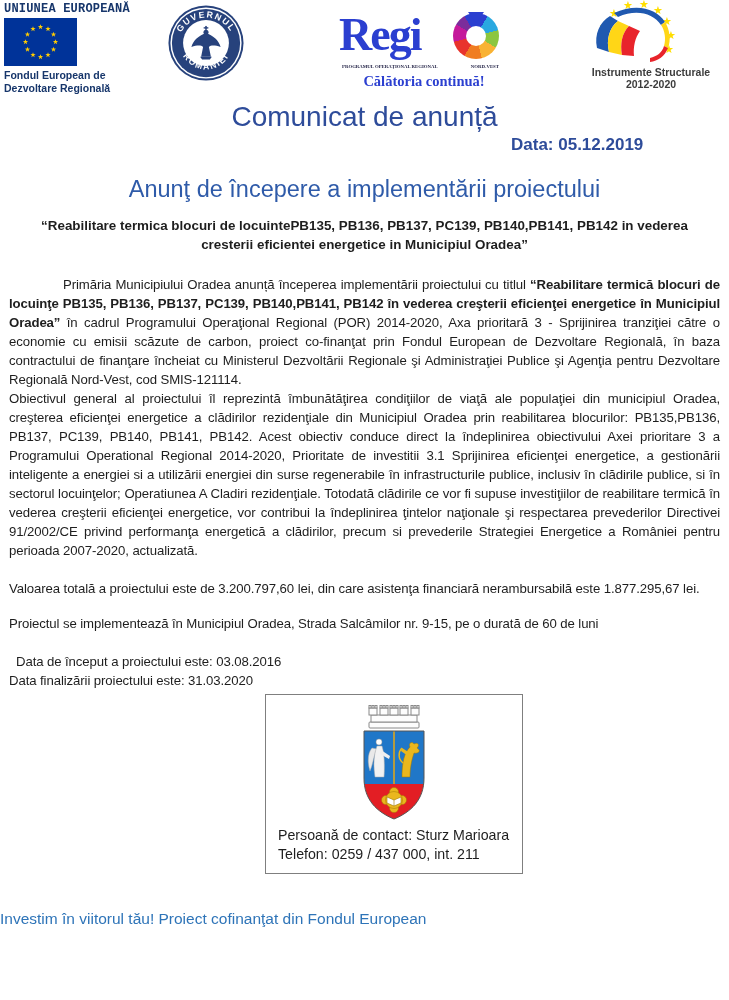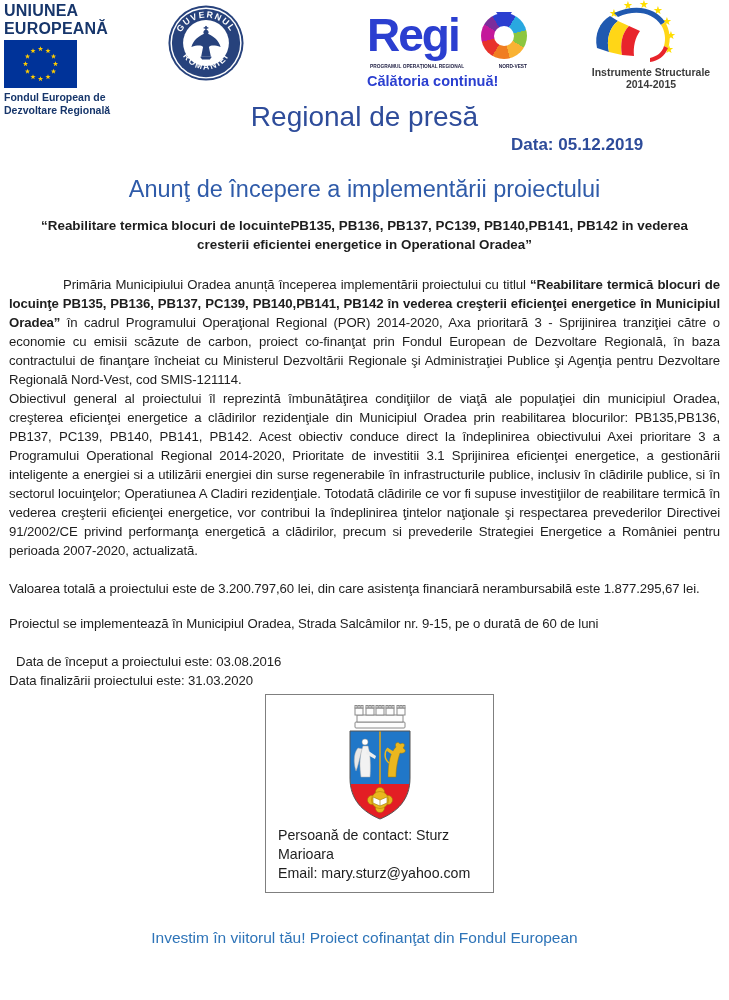--- a/index.html
+++ b/index.html
@@ -3,55 +3,55 @@
 <meta charset="utf-8">
 <style>
   html,body{margin:0;padding:0;}
   body{
     width:729px;height:1000px;overflow:hidden;background:#fff;
     font-family:"Liberation Sans",sans-serif;color:#1e1e1e;position:relative;
   }
   
   .header{position:relative;height:95px;}
   .eu{position:absolute;left:4px;top:2px;width:170px;}
-  .eu-label{font-size:16px;font-weight:bold;color:#17366b;letter-spacing:.2px;}
+  .eu-label{font-size:12px;font-weight:bold;color:#17366b;letter-spacing:.2px;font-family:Liberation Mono, monospace;}
   .eu-flag{display:block;margin-top:2px;}
   .eu-caption{margin-top:3px;font-size:10.5px;font-weight:600;color:#17366b;line-height:12.5px;}
   .gov{position:absolute;left:167px;top:4px;}
-  .regio{position:absolute;left:367px;top:10px;width:170px;}
+  .regio{position:absolute;left:339px;top:10px;width:170px;font-family:Liberation Serif, serif;}
   .regio-row{position:relative;height:52px;}
   .regio-word{font-size:46px;font-weight:bold;color:var(--regio-blue,#2B3FD0);letter-spacing:-2px;line-height:50px;}
   .wheel{position:absolute;right:10px;top:3px;width:46px;height:46px;border-radius:50%;
     background:conic-gradient(var(--regio-blue,#2B3FD0) 0 30deg,#29A8E0 30deg 75deg,#8CC63F 75deg 120deg,
       #F9B233 120deg 165deg,#F07D21 165deg 210deg,#E8332C 210deg 255deg,#C4199B 255deg 300deg,
       #7B2D9B 300deg 330deg,var(--regio-blue,#2B3FD0) 330deg 360deg);}
   .wheel::before{content:"";position:absolute;left:13px;top:13px;width:20px;height:20px;background:#fff;border-radius:50%;}
   .wheel::after{content:"";position:absolute;left:50%;top:-1px;transform:translateX(-50%);
     border-left:8px solid transparent;border-right:8px solid transparent;border-top:11px solid var(--regio-blue,#2B3FD0);}
   .regio-sub{display:flex;justify-content:space-between;font-size:4.8px;font-weight:bold;color:#1c1c40;margin:2px 10px 0 3px;}
-  .regio-tagline{margin-top:4px;text-align:left;font-size:14.5px;font-weight:bold;color:var(--regio-blue,#2B3FD0);}
+  .regio-tagline{margin-top:4px;text-align:center;font-size:14.5px;font-weight:bold;color:var(--regio-blue,#2B3FD0);}
   .inst{position:absolute;left:576px;top:0;width:150px;text-align:center;}
   .inst-caption{font-size:10.5px;font-weight:bold;color:#3c3c3c;line-height:12px;}
   
   .doc-title{margin-top:6px;text-align:center;font-size:28px;color:var(--title-blue,#2E4C9A);}
   .doc-date{margin-top:2px;padding-left:511px;font-size:17px;font-weight:bold;color:var(--title-blue,#2E4C9A);}
   .doc-heading{margin-top:21px;text-align:center;font-size:23.5px;color:var(--heading-blue,#2F5BA9);}
   .doc-subtitle{margin:13px 24px 0;text-align:center;font-size:13.4px;font-weight:bold;line-height:19px;}
   .para{margin:0 9px;font-size:13.2px;line-height:19px;text-align:justify;letter-spacing:-.1px;}
   .p1{margin-top:21px;text-indent:54px;}
   .p-value{margin-top:19px;text-align:left;}
   .p-loc{margin-top:16px;text-align:left;}
   .p-start{margin-top:19px;text-align:left;margin-left:16px;}
   .p-end{text-align:left;}
   
-  .contact-box{box-sizing:border-box;width:229px;margin:4px 0 0 265px;border:1px solid #7f7f7f;padding:6px 12px 9px;}
+  .contact-box{box-sizing:border-box;width:258px;margin:4px 0 0 265px;border:1px solid #7f7f7f;padding:6px 12px 9px;}
   .arms{display:block;margin:0 auto 4px;}
   .contact-line{font-size:14.2px;line-height:19px;}
   
-  .motto{margin-top:33px;text-align:center;font-size:15.5px;color:var(--footer-blue,#2E74B8);line-height:23px;}
+  .motto{margin-top:33px;font-size:15.5px;color:var(--footer-blue,#2E74B8);line-height:23px;}
 </style>
 </head>
 <body style="--title-blue: #2E4C9A; --heading-blue: #2F5BA9; --footer-blue: #2E74B8; --link-blue: #2B3A97; --regio-blue: #2B3FD0; --eu-flag-blue: #003399; --eu-star-yellow: #FFCC00;">
 
 <div class="header">
 
   <div class="eu">
     <div class="eu-label">UNIUNEA EUROPEANĂ</div>
     <svg class="eu-flag" width="73" height="48" viewBox="0 0 73 48">
       <defs>
@@ -131,29 +131,29 @@
       </g>
       <path d="M34,16 C24,22 18,34 21,48 L33,52 C30,40 33,28 42,21 Z" fill="#2059B0"></path>
       <path d="M42,21 C33,28 30,40 33,52 L46,55 C44,44 46,33 53,26 Z" fill="#FFD617"></path>
       <path d="M53,26 C46,33 44,44 46,55 L58,56 C57,47 59,38 64,31 Z" fill="#E8242B"></path>
       <path d="M38,13 C60,3 80,8 89,22 L85,25 C77,13 60,9 42,17 Z" fill="#2059B0"></path>
       <path d="M89,22 C94,30 95,40 92,48 L88,46 C90,39 89,31 85,25 Z" fill="#FFD617"></path>
       <path d="M92,48 C89,56 82,61 74,62 L74,58 C81,56 86,53 88,46 Z" fill="#E8242B"></path>
     </svg>
     <div class="inst-caption">
       <div>Instrumente Structurale</div>
-      <div>2014-2015</div>
+      <div>2012-2020</div>
     </div>
   </div>
 </div>
 
-<div class="doc-title">Regional de presă</div>
+<div class="doc-title">Comunicat de anunță</div>
 <div class="doc-date">Data: 05.12.2019</div>
 <div class="doc-heading">Anunţ de începere a implementării proiectului</div>
-<div class="doc-subtitle">“Reabilitare termica blocuri de locuintePB135, PB136, PB137, PC139, PB140,PB141, PB142 in vederea cresterii eficientei energetice in Operational Oradea”</div>
+<div class="doc-subtitle">“Reabilitare termica blocuri de locuintePB135, PB136, PB137, PC139, PB140,PB141, PB142 in vederea cresterii eficientei energetice in Municipiul Oradea”</div>
 
 <p class="para p1"><span>Primăria Municipiului Oradea anunță începerea implementării proiectului cu titlul </span><b>“Reabilitare termică blocuri de locuinţe PB135, PB136, PB137, PC139, PB140,PB141, PB142 în vederea creşterii eficienţei energetice în Municipiul Oradea”</b><span> în cadrul Programului Operaţional Regional (POR) 2014-2020, Axa prioritară 3 - Sprijinirea tranziţiei către o economie cu emisii scăzute de carbon, proiect co-finanţat prin Fondul European de Dezvoltare Regională, în baza contractului de finanţare încheiat cu Ministerul Dezvoltării Regionale şi Administraţiei Publice şi Agenţia pentru Dezvoltare Regională Nord-Vest, cod SMIS-121114.</span></p>
 
 <p class="para">Obiectivul general al proiectului îl reprezintă îmbunătăţirea condiţiilor de viaţă ale populaţiei din municipiul Oradea, creşterea eficienţei energetice a clădirilor rezidenţiale din Municipiul Oradea prin reabilitarea blocurilor: PB135,PB136, PB137, PC139, PB140, PB141, PB142. Acest obiectiv conduce direct la îndeplinirea obiectivului Axei prioritare 3 a Programului Operational Regional 2014-2020, Prioritate de investitii 3.1 Sprijinirea eficienţei energetice, a gestionării inteligente a energiei si a utilizării energiei din surse regenerabile în infrastructurile publice, inclusiv în clădirile publice, si în sectorul locuinţelor; Operatiunea A Cladiri rezidenţiale. Totodată clădirile ce vor fi supuse investiţiilor de reabilitare termică în vederea creşterii eficienţei energetice, vor contribui la îndeplinirea ţintelor naţionale şi respectarea prevederilor Directivei 91/2002/CE privind performanţa energetică a clădirilor, precum si prevederile Strategiei Energetice a României pentru perioada 2007-2020, actualizată.</p>
 
 <p class="para p-value">Valoarea totală a proiectului este de 3.200.797,60 lei, din care asistenţa financiară nerambursabilă este 1.877.295,67 lei.</p>
 <p class="para p-loc">Proiectul se implementează în Municipiul Oradea, Strada Salcâmilor nr. 9-15, pe o durată de 60 de luni</p>
 <p class="para p-start">Data de început a proiectului este: 03.08.2016</p>
 <p class="para p-end">Data finalizării proiectului este: 31.03.2020</p>
 
@@ -207,18 +207,18 @@
       <circle cx="8" cy="0" r="4.5" fill="#EAB71E" stroke="#a07800" stroke-width=".5"></circle>
       <circle cx="0" cy="8" r="4.5" fill="#EAB71E" stroke="#a07800" stroke-width=".5"></circle>
       <circle cx="-8" cy="0" r="4.5" fill="#EAB71E" stroke="#a07800" stroke-width=".5"></circle>
       <circle cx="0" cy="0" r="8.5" fill="#EAB71E" stroke="#a07800" stroke-width=".5"></circle>
       <path d="M-7,-3 L0,0 L7,-3 L7,3 L0,6 L-7,3 Z" fill="#fff" stroke="#a07800" stroke-width=".6"></path>
       <path d="M0,0 L0,6" stroke="#a07800" stroke-width=".6"></path>
     </g>
     <path d="M20,30 H80 V77 C80,99 67,111 50,118 C33,111 20,99 20,77 Z" fill="none" stroke="#555" stroke-width="1"></path>
   </svg>
   <div class="contact-line">Persoană de contact: Sturz Marioara</div>
-  <div class="contact-line">Email: mary.sturz@yahoo.com</div>
+  <div class="contact-line">Telefon: 0259 / 437 000, int. 211</div>
 </div>
 
 <div class="motto">
   <div>Investim în viitorul tău! Proiect cofinanţat din Fondul European</div>
 </div>
 
 </body></html>

